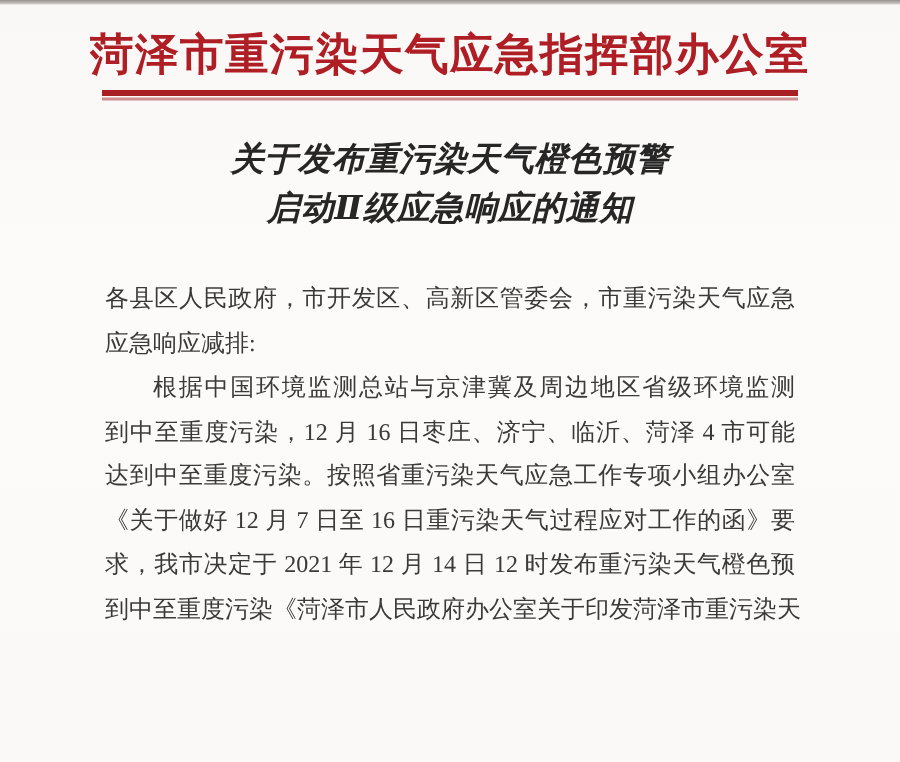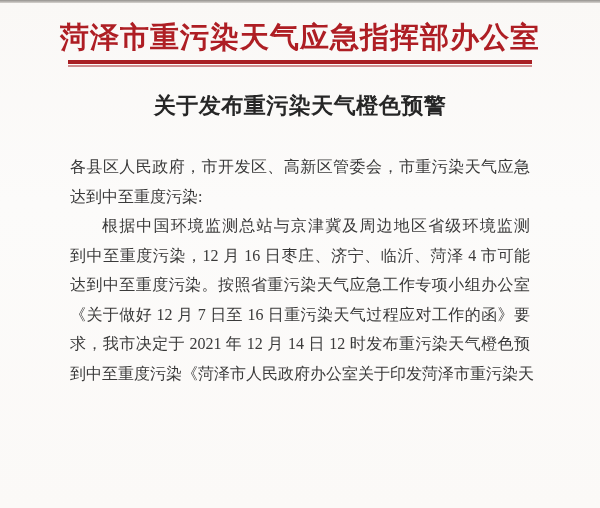--- a/index.html
+++ b/index.html
@@ -45,20 +45,21 @@
     background: #cf8d8f;
   }
   .doc-title {
     margin-top: 22px;
     text-align: center;
     font-size: 22px;
     font-weight: 700;
     color: #262626;
     line-height: 33px;
     letter-spacing: 0.5px;
+    font-style: italic;
   }
   .body-text {
     width: 460px;
     margin: 30px auto 0 auto;
     font-size: 16px;
     line-height: 29.5px;
     color: #3a3a3a;
     text-align: justify;
   }
   .line { text-align-last: left; white-space: nowrap; }
@@ -74,25 +75,26 @@
 
   <div class="header-title">菏泽市重污染天气应急指挥部办公室</div>
 
   <div class="header-rule">
     <div class="thick"></div>
     <div class="thin"></div>
   </div>
 
   <div class="doc-title">
     <div>关于发布重污染天气橙色预警</div>
+    <div>启动Ⅱ级应急响应的通知</div>
   </div>
 
   <div class="body-text">
     <div class="line fill">各县区人民政府，市开发区、高新区管委会，市重污染天气应急</div>
-    <div class="line">达到中至重度污染:</div>
+    <div class="line">应急响应减排:</div>
     <div class="line fill indent">根据中国环境监测总站与京津冀及周边地区省级环境监测</div>
     <div class="line fill">到中至重度污染，12 月 16 日枣庄、济宁、临沂、菏泽 4 市可能</div>
     <div class="line fill">达到中至重度污染。按照省重污染天气应急工作专项小组办公室</div>
     <div class="line fill">《关于做好 12 月 7 日至 16 日重污染天气过程应对工作的函》要</div>
     <div class="line fill">求，我市决定于 2021 年 12 月 14 日 12 时发布重污染天气橙色预</div>
     <div class="line fill">到中至重度污染《菏泽市人民政府办公室关于印发菏泽市重污染天</div>
   </div>
 
 </div>
 

